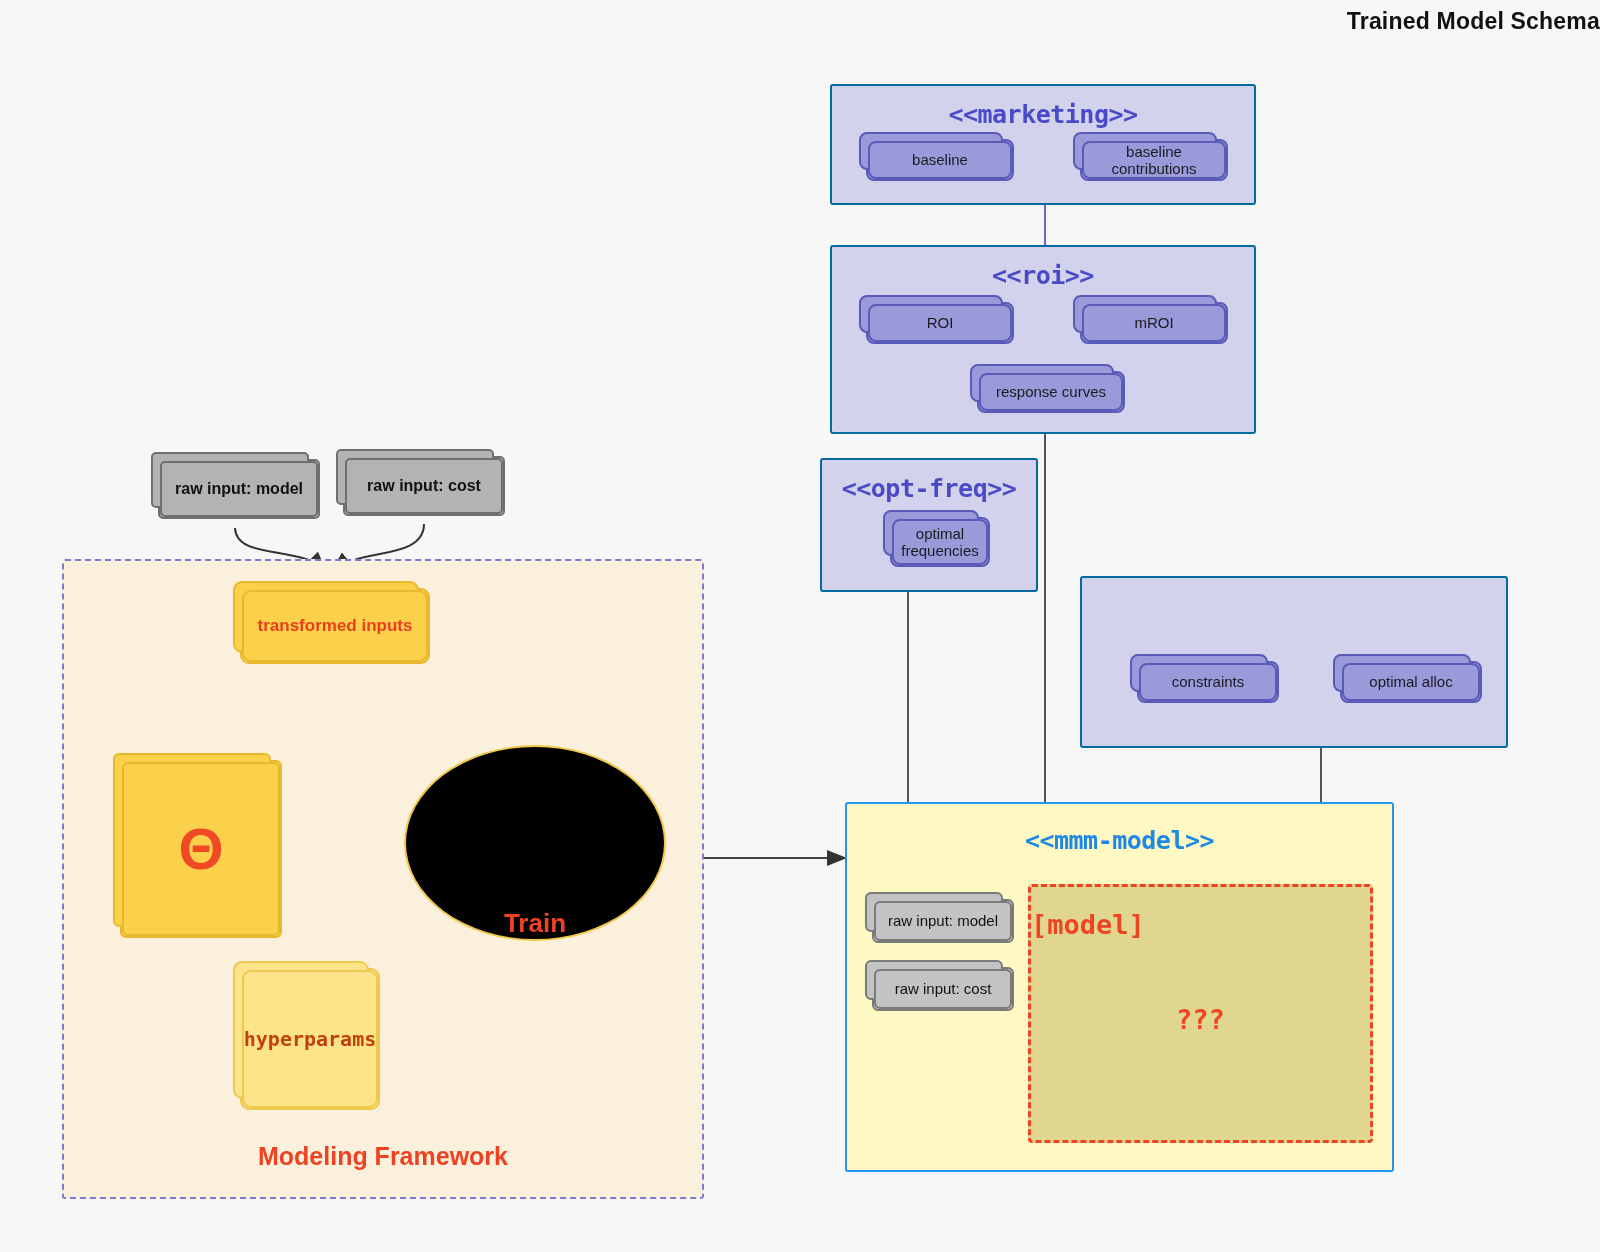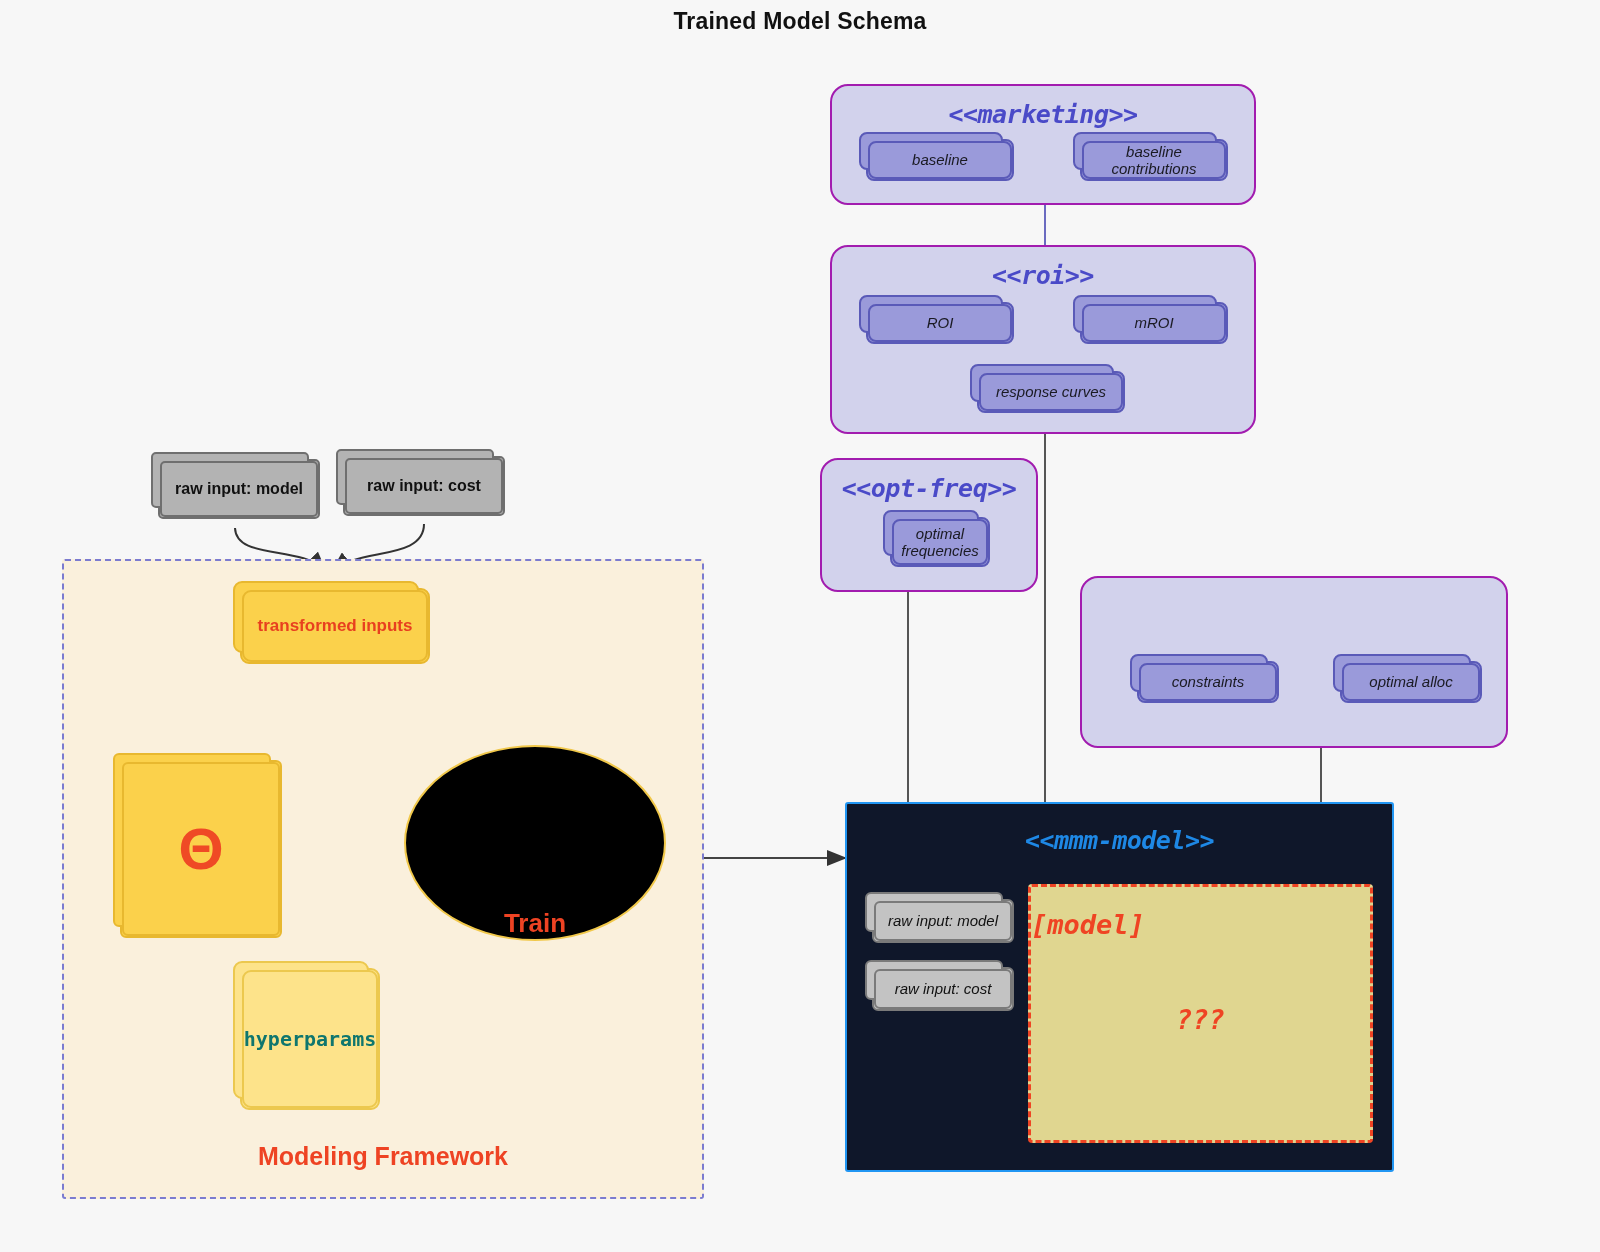--- a/index.html
+++ b/index.html
@@ -7,32 +7,31 @@
     width:1600px;height:1252px;
     background:#f7f7f7;
     font-family:"Liberation Sans", sans-serif;
     position:relative;
     overflow:hidden;
   }
   #canvas{position:absolute;left:0;top:0;width:1600px;height:1252px;}
   #svg-layer{position:absolute;left:0;top:0;width:1600px;height:1252px;pointer-events:none;}
 
   .page-title{
-    position:absolute;top:8px;left:0;width:1600px;text-align:center;
+    position:absolute;top:8px;left:0;width:1600px;text-align:right;
     font-size:23px;font-weight:bold;color:#111;letter-spacing:.2px;
   }
 
   
   .pkg{
     position:absolute;
     background:#d2d2ec;
-    border:2px solid #a21caf;
-    border-radius:18px;
-    box-sizing:border-box;
-    font-style:italic;
+    border:2px solid #0369a1;
+    border-radius:3px;
+    box-sizing:border-box;
   }
   .pkg-title{
     position:absolute;left:0;right:0;top:14px;
     text-align:center;
     font-family:"DejaVu Sans Mono","Liberation Mono",monospace;
     font-size:25px;font-weight:bold;color:#4a4ac8;
     letter-spacing:-.5px;
   }
 
   
@@ -69,21 +68,21 @@
   .card.gray-sm{
     background:#c3c3c3;border:2px solid #7a7a7a;border-radius:6px;
     color:#111;font-size:15px;font-weight:normal;
   }
   .card.yellow{
     background:#fbd14b;border:2px solid #e8b82f;border-radius:9px;
     color:#e8401f;font-size:17px;font-weight:bold;
   }
   .card.yellow-pale{
     background:#fde38a;border:2px solid #ecc84e;border-radius:9px;
-    color:#0f766e;
+    color:#c2410c;
     font-family:"DejaVu Sans Mono","Liberation Mono",monospace;
     font-size:20px;font-weight:bold;
   }
   .card.yellow-theta{
     background:#fbd14b;border:2px solid #e8b82f;border-radius:6px;
     color:#ef4a25;font-size:58px;font-weight:bold;
   }
 
   
   .framework{
@@ -105,25 +104,24 @@
     background:#000000;border:2px solid #f1c84a;
     border-radius:50%;
     display:flex;align-items:flex-end;justify-content:center;
     color:#ee4323;font-size:26px;font-weight:bold;
     box-sizing:border-box;
   }
 
   
   .mmm{
     position:absolute;
-    background:#0f172a;
+    background:#fef9c3;
     border:2px solid #2196f3;
     border-radius:3px;
     box-sizing:border-box;
-    font-style:italic;
   }
   .mmm-title{
     position:absolute;left:0;right:0;top:22px;text-align:center;
     font-family:"DejaVu Sans Mono","Liberation Mono",monospace;
     font-size:25px;font-weight:bold;color:#1e88e5;letter-spacing:-.5px;
   }
   .model-slot{
     position:absolute;
     background:#e0d690;
     border:3px dashed #ef4423;

